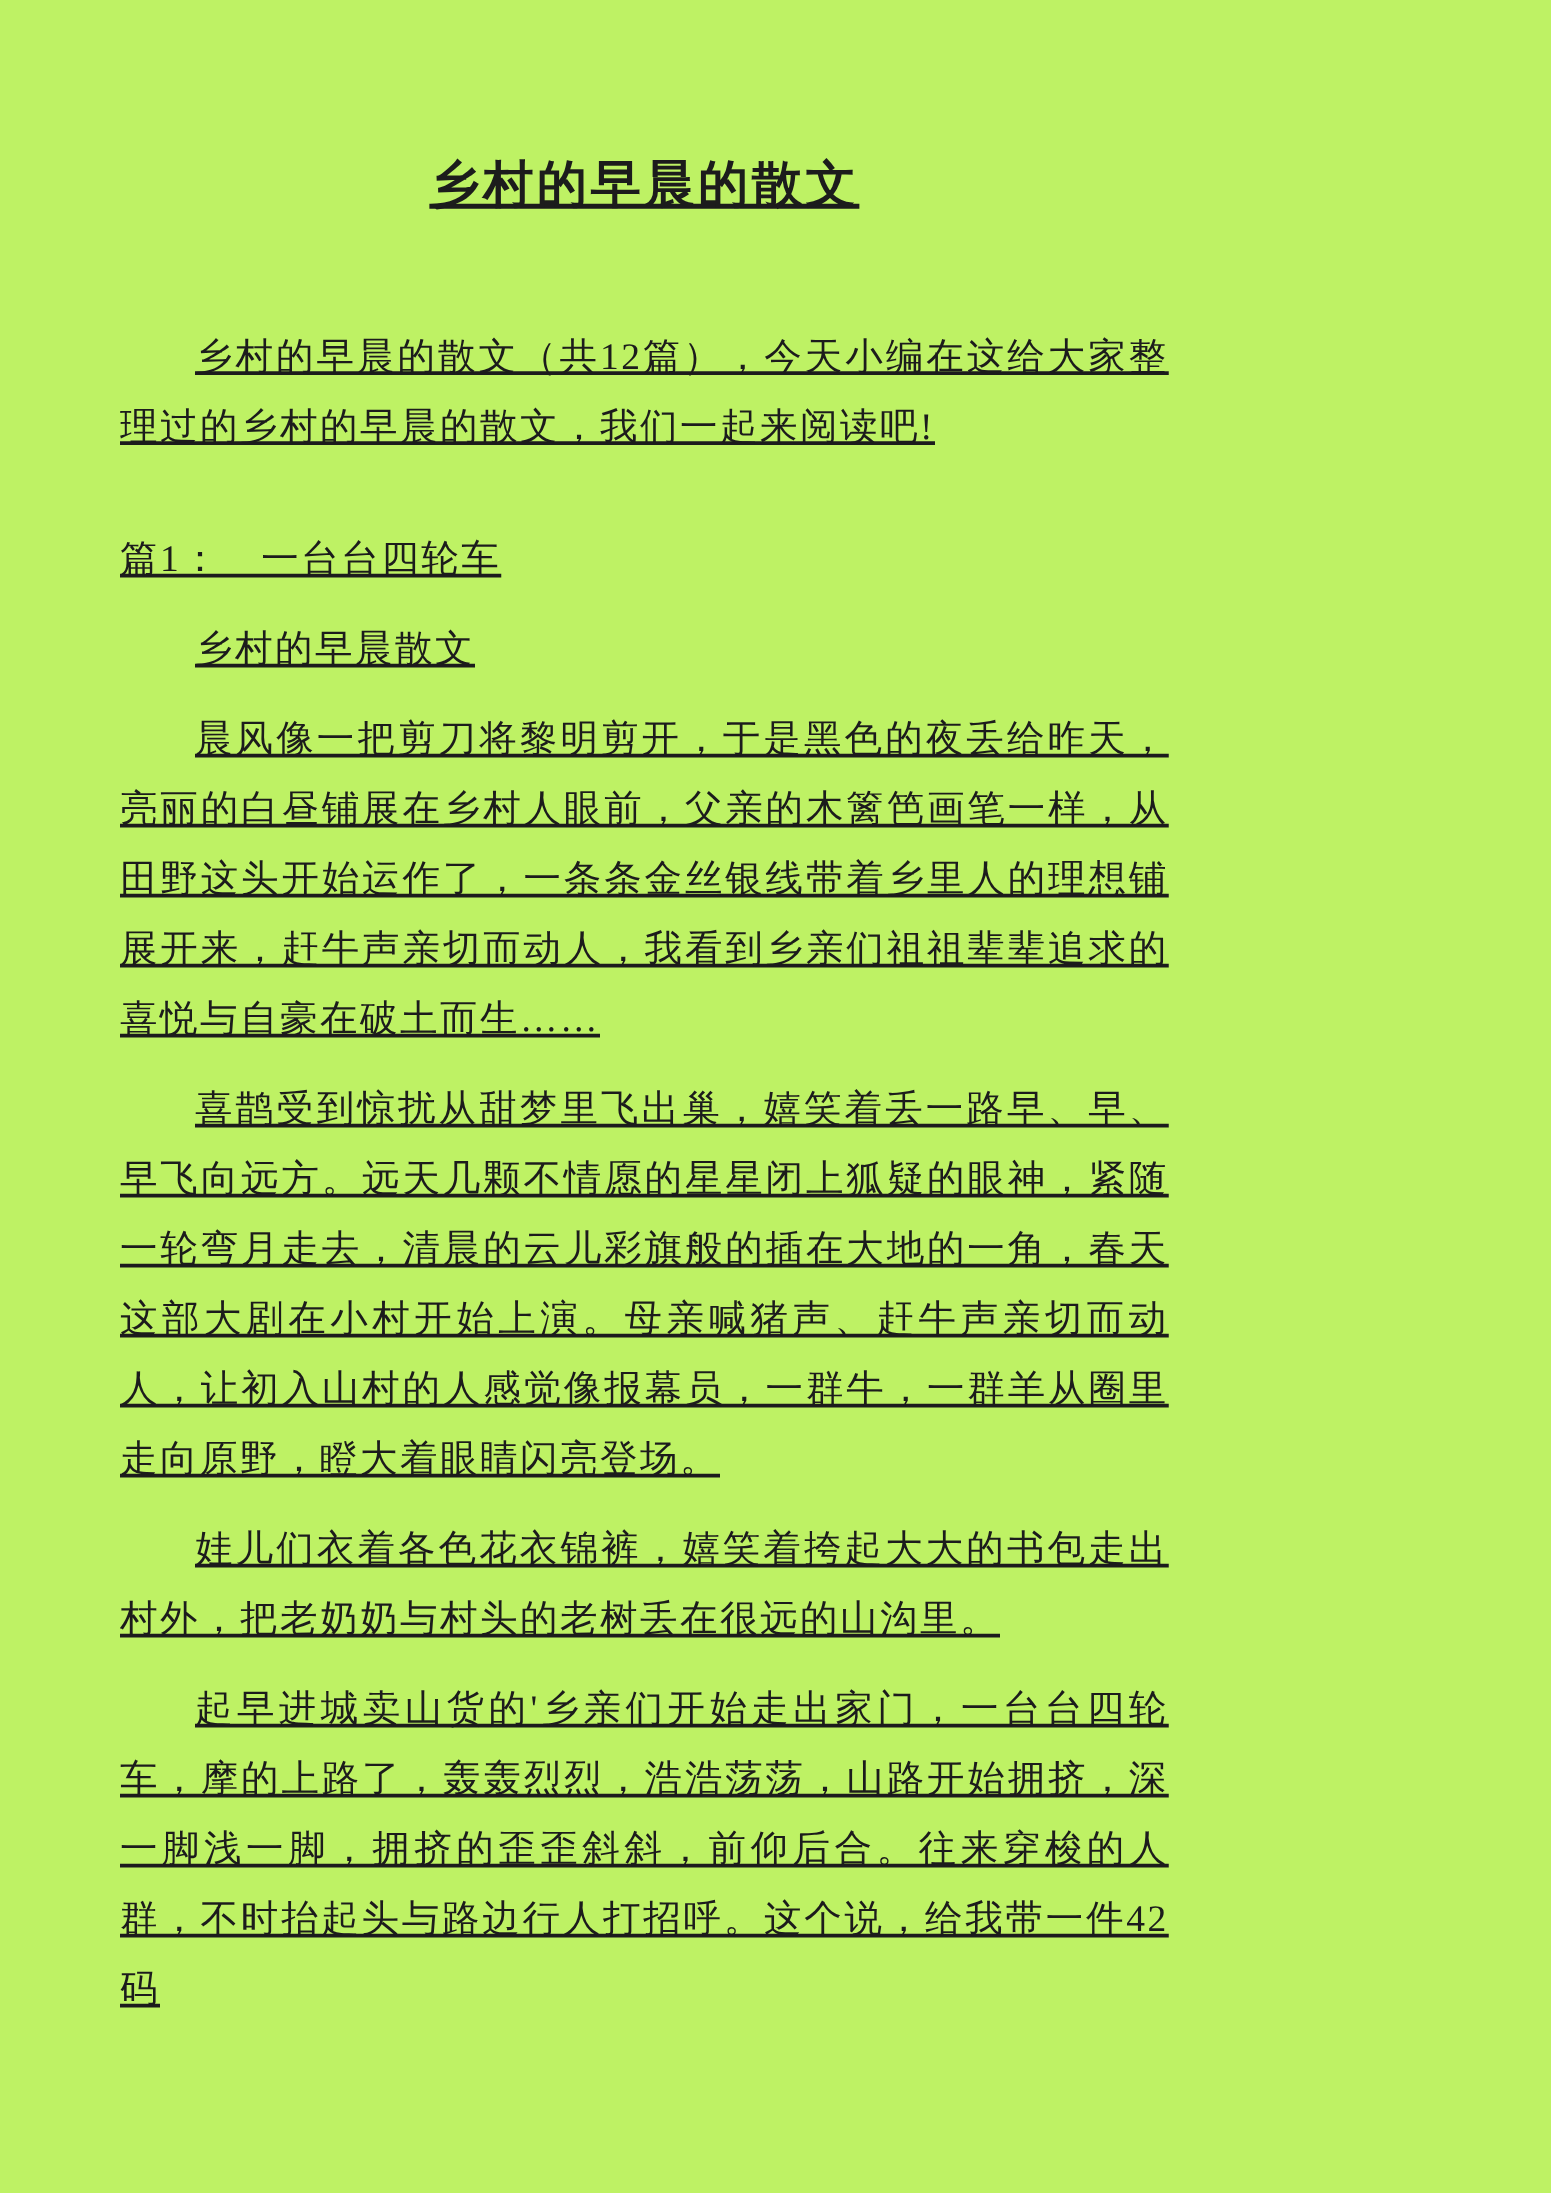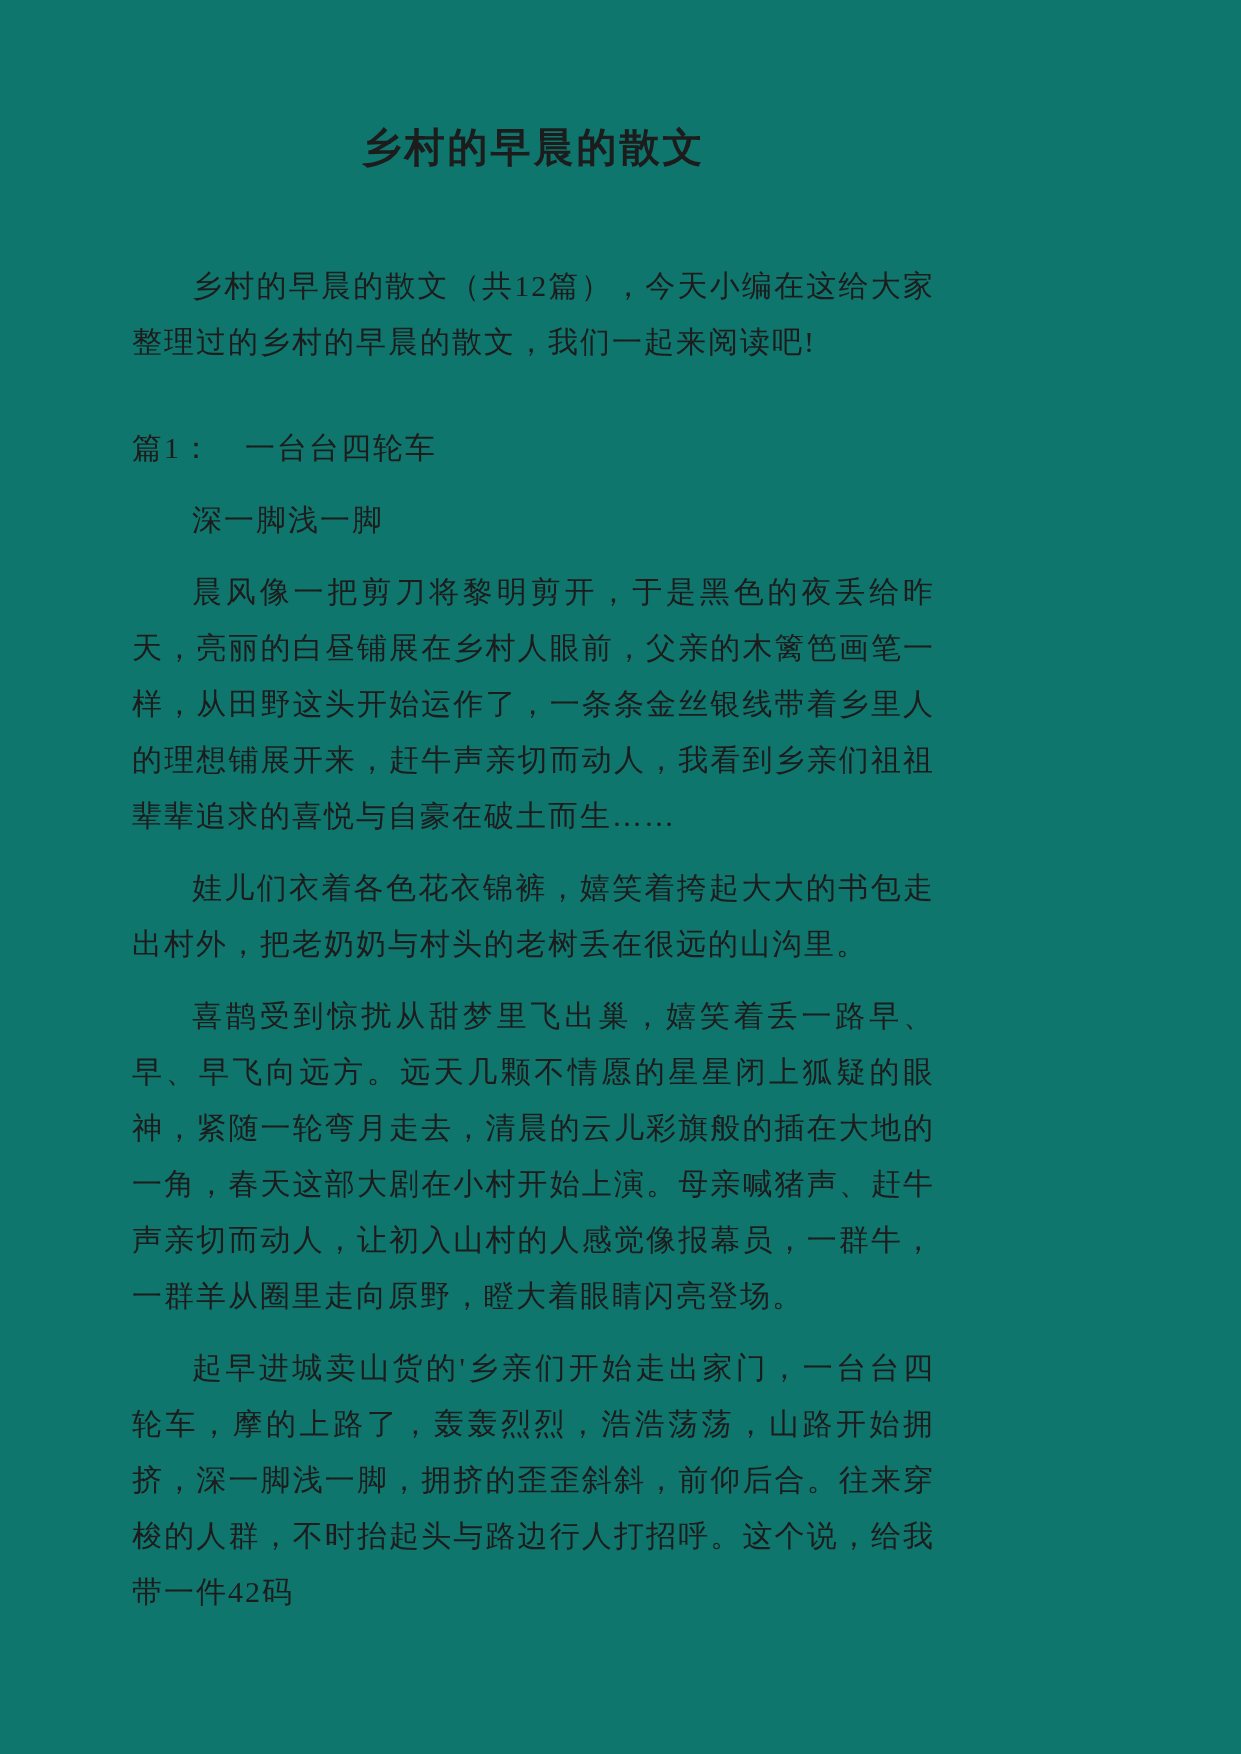--- a/index.html
+++ b/index.html
@@ -10,23 +10,24 @@
   body {
     width: 1241px;
     height: 1754px;
     font-family: "Liberation Serif", "DejaVu Serif", serif;
     color: #1c1c1c;
   }
   .page {
     box-sizing: border-box;
     width: 1241px;
     height: 1754px;
-    padding: 120px 290px 60px 116px;
+    padding: 120px 290px 60px 80px;
     overflow: hidden;
-    background: #0f766e;
+    background: #bef264;
+    text-decoration: underline;
   }
   .doc-title {
     font-size: 40px;
     font-weight: 700;
     text-align: center;
     letter-spacing: 3px;
     margin: 0 0 82px 0;
     line-height: 56px;
   }
   .para {
@@ -47,22 +48,22 @@
 </head>
 <body>
 
 <div class="page">
   <h1 class="doc-title">乡村的早晨的散文</h1>
 
   <p class="para indent">乡村的早晨的散文（共12篇），今天小编在这给大家整理过的乡村的早晨的散文，我们一起来阅读吧!</p>
 
   <p class="para section-heading">篇1：　一台台四轮车</p>
 
-  <p class="para indent">深一脚浅一脚</p>
+  <p class="para indent">乡村的早晨散文</p>
 
   <p class="para indent">晨风像一把剪刀将黎明剪开，于是黑色的夜丢给昨天，亮丽的白昼铺展在乡村人眼前，父亲的木篱笆画笔一样，从田野这头开始运作了，一条条金丝银线带着乡里人的理想铺展开来，赶牛声亲切而动人，我看到乡亲们祖祖辈辈追求的喜悦与自豪在破土而生……</p>
 
+  <p class="para indent">喜鹊受到惊扰从甜梦里飞出巢，嬉笑着丢一路早、早、早飞向远方。远天几颗不情愿的星星闭上狐疑的眼神，紧随一轮弯月走去，清晨的云儿彩旗般的插在大地的一角，春天这部大剧在小村开始上演。母亲喊猪声、赶牛声亲切而动人，让初入山村的人感觉像报幕员，一群牛，一群羊从圈里走向原野，瞪大着眼睛闪亮登场。</p>
+
   <p class="para indent">娃儿们衣着各色花衣锦裤，嬉笑着挎起大大的书包走出村外，把老奶奶与村头的老树丢在很远的山沟里。</p>
-
-  <p class="para indent">喜鹊受到惊扰从甜梦里飞出巢，嬉笑着丢一路早、早、早飞向远方。远天几颗不情愿的星星闭上狐疑的眼神，紧随一轮弯月走去，清晨的云儿彩旗般的插在大地的一角，春天这部大剧在小村开始上演。母亲喊猪声、赶牛声亲切而动人，让初入山村的人感觉像报幕员，一群牛，一群羊从圈里走向原野，瞪大着眼睛闪亮登场。</p>
 
   <p class="para indent">起早进城卖山货的'乡亲们开始走出家门，一台台四轮车，摩的上路了，轰轰烈烈，浩浩荡荡，山路开始拥挤，深一脚浅一脚，拥挤的歪歪斜斜，前仰后合。往来穿梭的人群，不时抬起头与路边行人打招呼。这个说，给我带一件42码</p>
 </div>
 
 </body></html>

